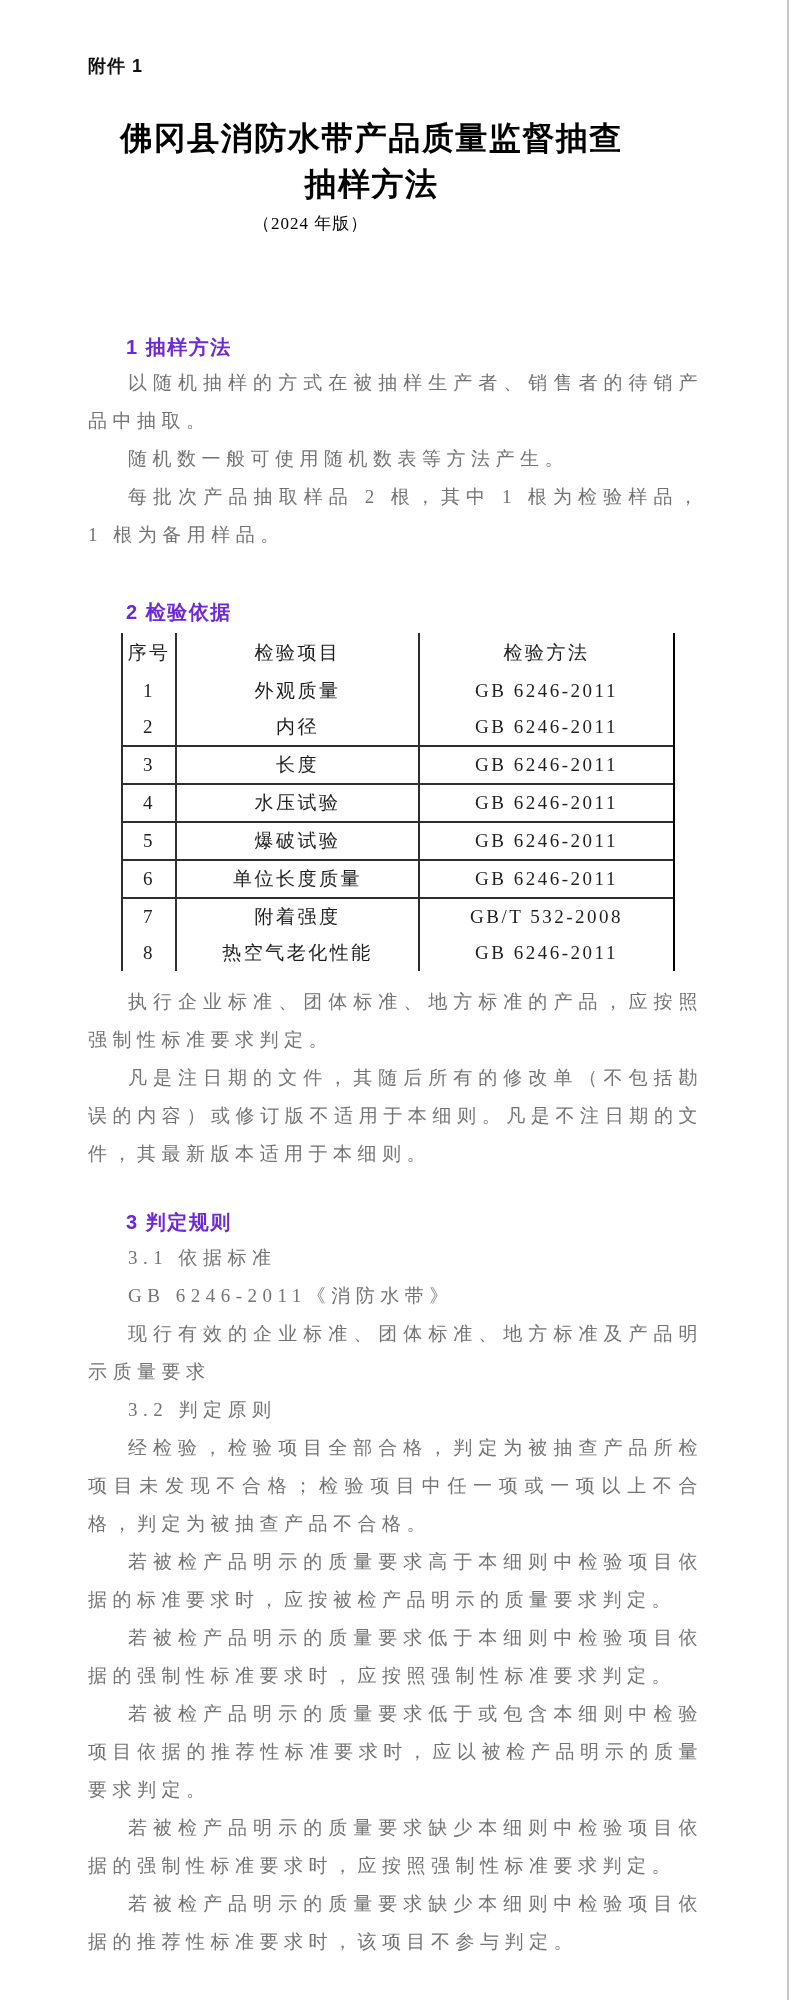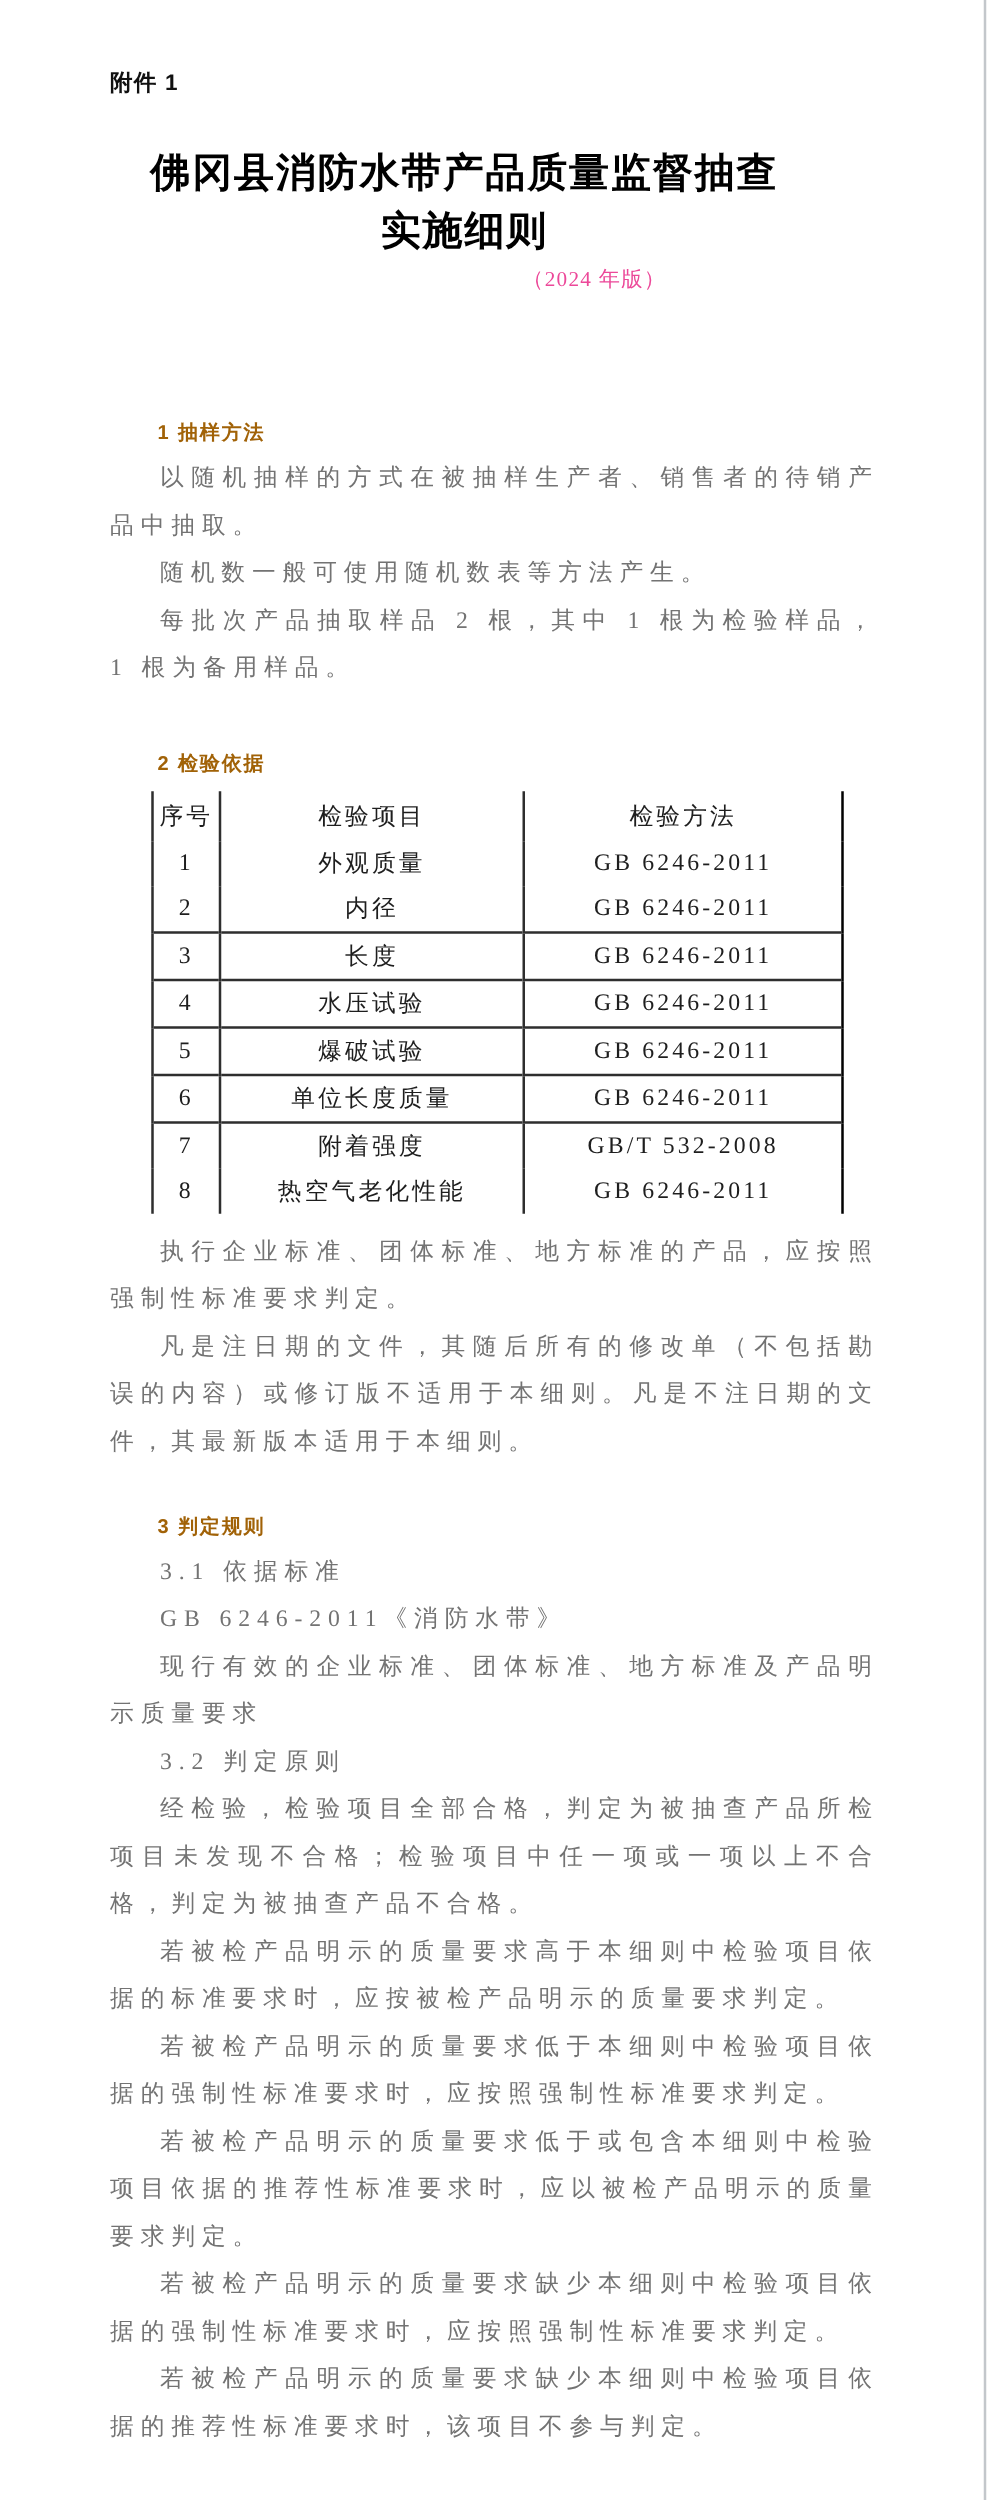--- a/index.html
+++ b/index.html
@@ -36,32 +36,32 @@
     font-family:Liberation Sans, sans-serif;
     font-weight:700;
     font-size:32px;
     line-height:46px;
     color:#000;
     letter-spacing:1.5px;
   }
   .edition{
     margin-top:6px;
     padding-right:170px;
-    text-align:right;
+    text-align:center;
     font-size:17px;
     line-height:21px;
     letter-spacing:1px;
-    color:#ec4899;
+    color:#000000;
   }
   .h2{
     font-family:"Liberation Sans","DejaVu Sans",sans-serif;
     font-weight:700;
-    font-size:16px;
+    font-size:20px;
     line-height:26px;
-    color:#a16207;
+    color:#6d28d9;
     letter-spacing:1.5px;
     text-indent:38px;
     margin:0;
   }
   .mt-sec1{margin-top:100px;}
   .mt-sec2{margin-top:45px;}
   .mt-sec3{margin-top:36px;}
   .paras{margin-top:4px;}
   .para{
     margin:0;
@@ -97,21 +97,21 @@
 <body>
 
 <div class="doc">
   <div class="page-edge"></div>
   <div class="content">
 
     <div class="attach">附件 1</div>
 
     <div class="title">
       <div>佛冈县消防水带产品质量监督抽查</div>
-      <div>实施细则</div>
+      <div>抽样方法</div>
     </div>
 
     <div class="edition">（2024 年版）</div>
 
     <div class="h2 mt-sec1">1 抽样方法</div>
     <div class="paras">
       <p class="para">以随机抽样的方式在被抽样生产者、销售者的待销产品中抽取。</p>
       <p class="para">随机数一般可使用随机数表等方法产生。</p>
       <p class="para">每批次产品抽取样品 2 根，其中 1 根为检验样品，1 根为备用样品。</p>
     </div>

